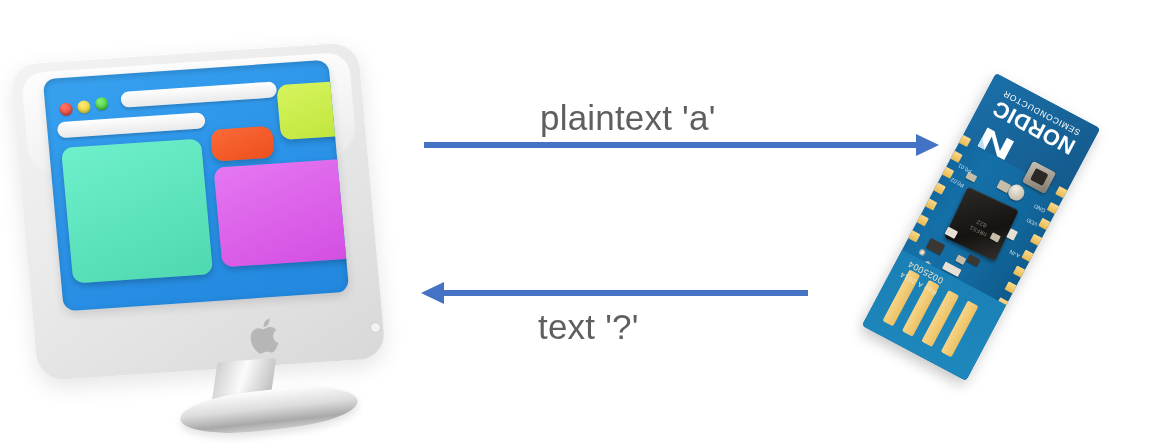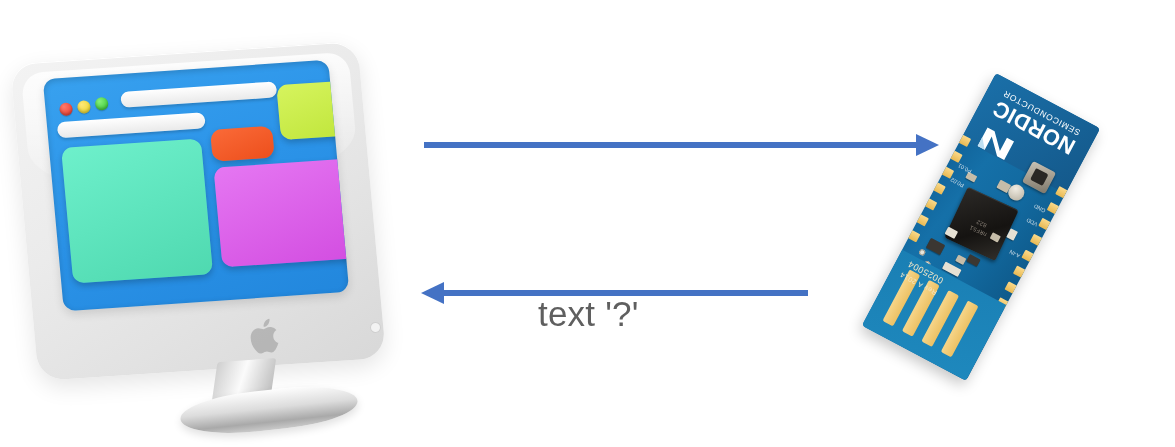--- a/index.html
+++ b/index.html
@@ -23,21 +23,21 @@
     position: absolute;
     color: #5f5f5f;
     font-family: "Liberation Sans", sans-serif;
     font-size: 35px;
     line-height: 44px;
     white-space: nowrap;
     letter-spacing: .2px;
   }
   #label-plaintext { left: 540px; top: 96px; }
   #label-encrypted-1 { left: 538px; top: 248px; }
-  #label-encrypted-2 { left: 538px; top: 292px; }
+  #label-encrypted-2 { left: 538px; top: 305px; }
 
   .arrow-svg { position: absolute; overflow: visible; }
   #arrow-top { left: 424px; top: 130px; }
   #arrow-bottom { left: 420px; top: 278px; }
 
   
   #imac {
     position: absolute;
     left: 18px;
     top: 44px;
@@ -358,20 +358,21 @@
 
     <svg class="apple-logo" viewBox="0 0 34 40">
       <path fill="#a8a8a8" d="M23.2 21.2c0-4.3 3.5-6.3 3.6-6.4-2-2.9-5-3.3-6.1-3.4-2.6-.3-5.1 1.5-6.4 1.5-1.3 0-3.4-1.5-5.5-1.5-2.9.1-5.5 1.7-6.9 4.2-3 5.2-.8 12.8 2.1 17 1.4 2.1 3.1 4.4 5.3 4.3 2.1-.1 2.9-1.4 5.5-1.4 2.5 0 3.3 1.4 5.5 1.3 2.3 0 3.7-2.1 5.1-4.2 1.6-2.4 2.3-4.7 2.3-4.8-.1 0-4.5-1.7-4.5-6.6z"></path>
       <path fill="#a8a8a8" d="M19.3 8.3c1.1-1.4 1.9-3.3 1.7-5.2-1.6.1-3.6 1.1-4.8 2.5-1 1.2-1.9 3.2-1.7 5 1.8.1 3.6-.9 4.8-2.3z"></path>
     </svg>
 
     <div class="stand-neck"></div>
     <div class="stand-foot"></div>
   </div>
 
+  <div class="arrow-label" id="label-plaintext">plaintext 'a'</div>
 
   <svg class="arrow-svg" id="arrow-top" width="516" height="30" viewBox="0 0 516 30">
     <line x1="0" y1="15" x2="492" y2="15" stroke="#4472c4" stroke-width="6"></line>
     <path d="M492 4 L515 15 L492 26 Z" fill="#4472c4"></path>
   </svg>
 
   <div class="arrow-label" id="label-encrypted-2">text '?'</div>
 
   <svg class="arrow-svg" id="arrow-bottom" width="390" height="30" viewBox="0 0 390 30">
     <line x1="24" y1="15" x2="388" y2="15" stroke="#4472c4" stroke-width="6"></line>

